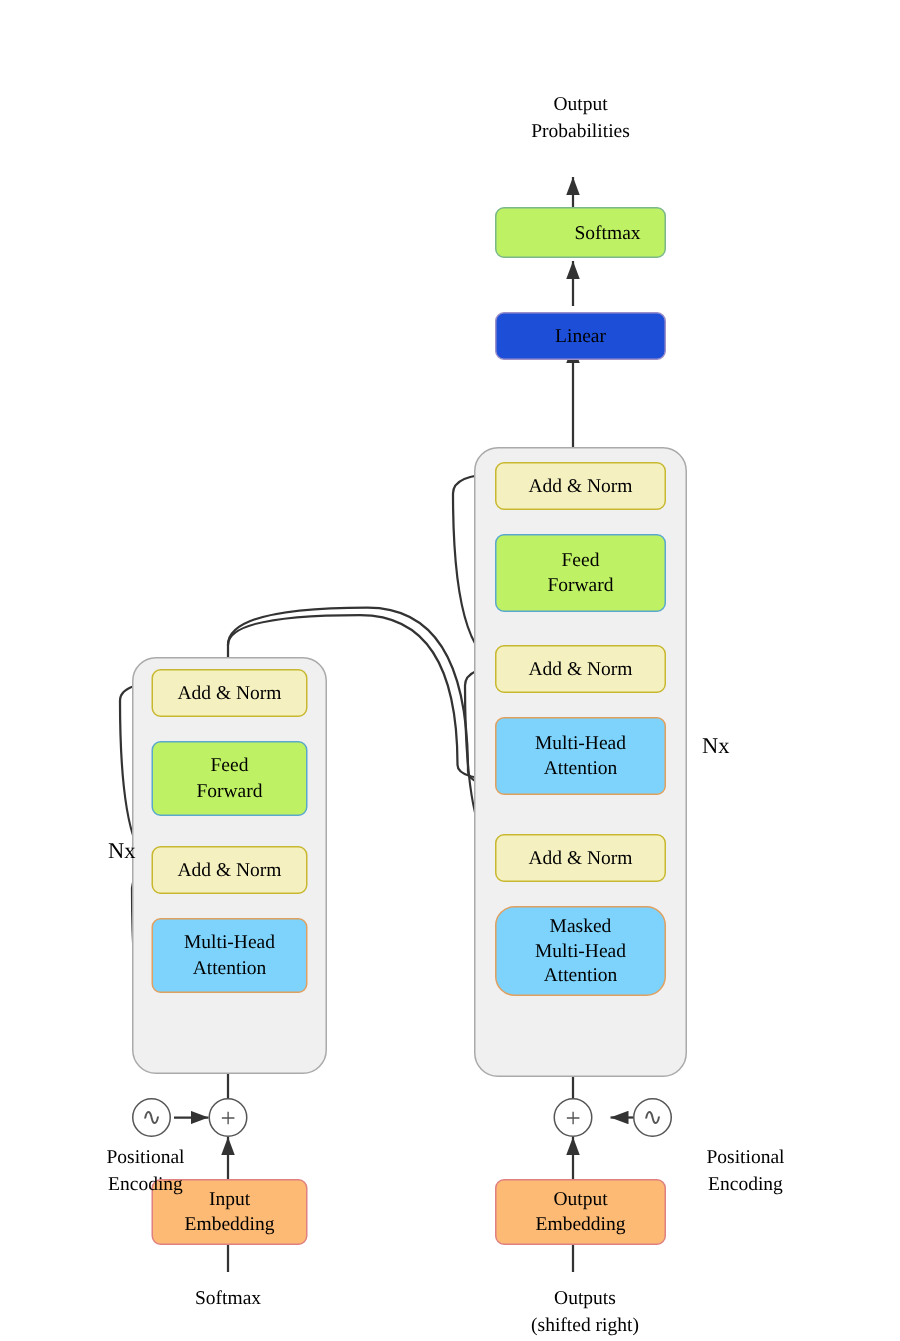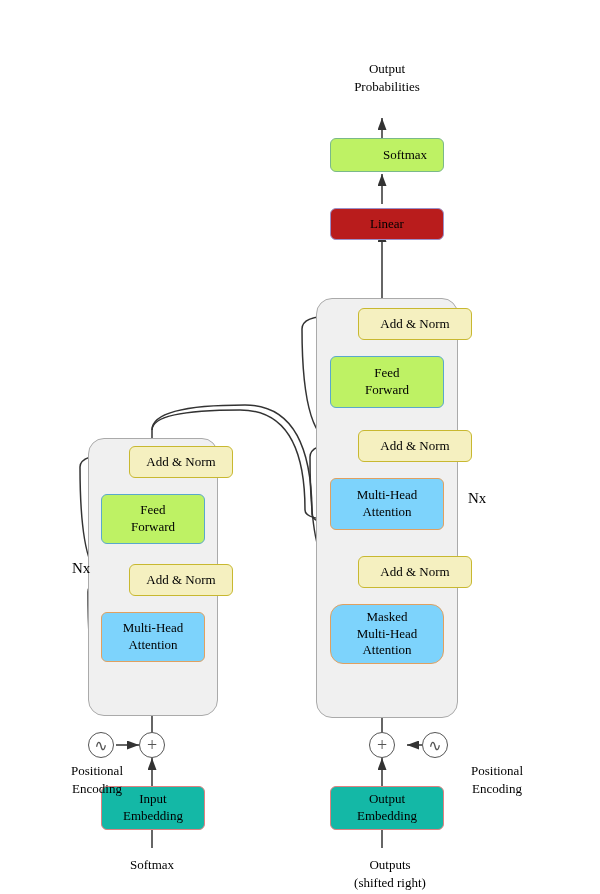--- a/index.html
+++ b/index.html
@@ -25,25 +25,25 @@
       text-align: center;
       display: flex;
       align-items: center;
       justify-content: center;
       position: absolute;
       font-size: 13px;
       line-height: 1.3;
     }
 
     .box-green { background: #bef264; border: 1.5px solid #7ab88a; padding-left: 36px; }
-    .box-lavender { background: #b91c1c; border: 1.5px solid #9b90c8; }
-    .box-yellow { background: #f5f0c0; border: 1.5px solid #c8b830; margin-left: 28px; }
+    .box-lavender { background: #1d4ed8; border: 1.5px solid #9b90c8; }
+    .box-yellow { background: #f5f0c0; border: 1.5px solid #c8b830; }
     .box-blue { background: #bef264; border: 1.5px solid #5aa8cc; }
     .box-orange { background: #7dd3fc; border: 1.5px solid #e0a060; }
-    .box-pink { background: #14b8a6; border: 1.5px solid #e08080; }
+    .box-pink { background: #fdba74; border: 1.5px solid #e08080; }
 
     
     .group-box {
       position: absolute;
       border: 1.5px solid #aaa;
       border-radius: 16px;
       background: #f0f0f0;
     }
 
     

